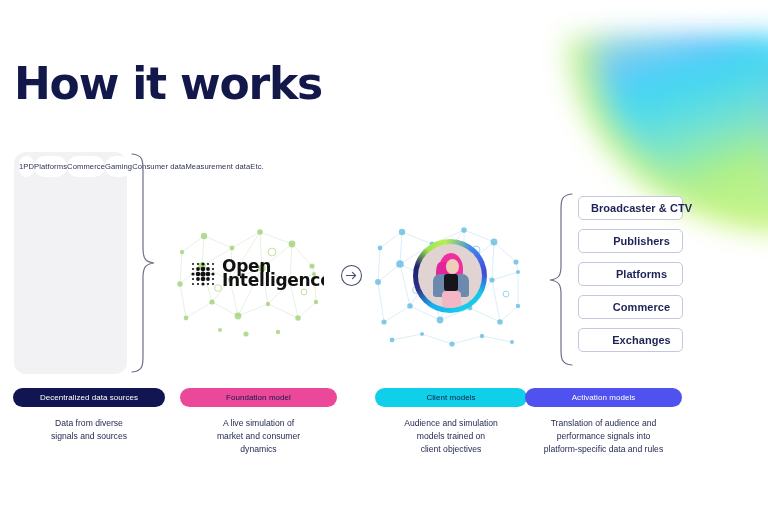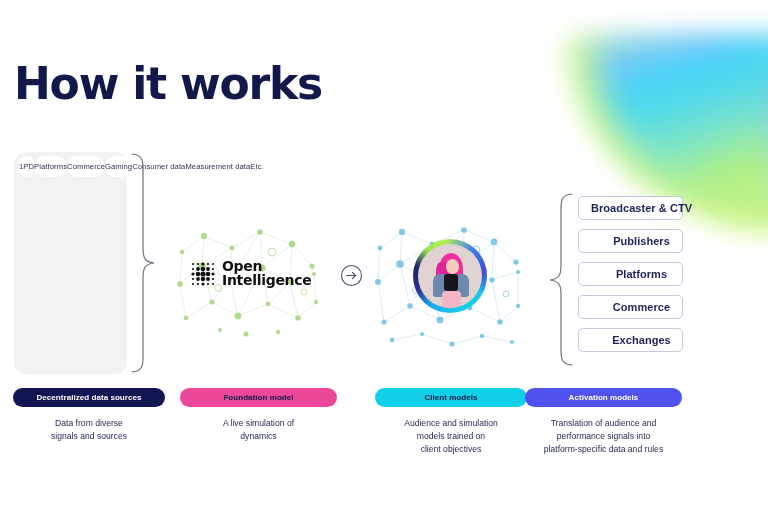--- a/index.html
+++ b/index.html
@@ -116,21 +116,21 @@
     top: 38px;
     display: flex;
     align-items: center;
     gap: 6px;
     z-index: 3;
   }
   .dotgrid { width: 26px; height: 26px; display: block; }
   .logo-text {
     font-family: "DejaVu Sans", sans-serif;
     font-weight: 700;
-    font-size: 14px;
+    font-size: 17px;
     line-height: 13.5px;
     color: #111111;
     letter-spacing: -.3px;
   }
 
   
   .arrow {
     position: absolute;
     left: 340px;
     top: 264px;
@@ -231,21 +231,21 @@
   .col-3 { left: 375px; width: 152px; }
   .col-4 { left: 525px; width: 157px; }
 
   .col-pill {
     height: 19px;
     border-radius: 10px;
     display: flex;
     align-items: center;
     justify-content: center;
     font-size: 8px;
-    font-weight: 700;
+    font-weight: 400;
     letter-spacing: .05px;
     white-space: nowrap;
   }
   .col-desc {
     margin-top: 10px;
     text-align: center;
     font-size: 8.6px;
     line-height: 13px;
     color: #262b52;
   }
@@ -448,20 +448,21 @@
     <div class="col-desc">
         <div>Data from diverse</div>
         <div>signals and sources</div>
       </div>
   </div>
 
   <div class="col col-2">
     <div class="col-pill" style="background: #ec4899; color: rgb(18, 24, 74);">Foundation model</div>
     <div class="col-desc">
         <div>A live simulation of</div>
+        <div>market and consumer</div>
         <div>dynamics</div>
       </div>
   </div>
 
   <div class="col col-3">
     <div class="col-pill" style="background: rgb(16, 207, 232); color: rgb(18, 24, 74);">Client models</div>
     <div class="col-desc">
         <div>Audience and simulation</div>
         <div>models trained on</div>
         <div>client objectives</div>

